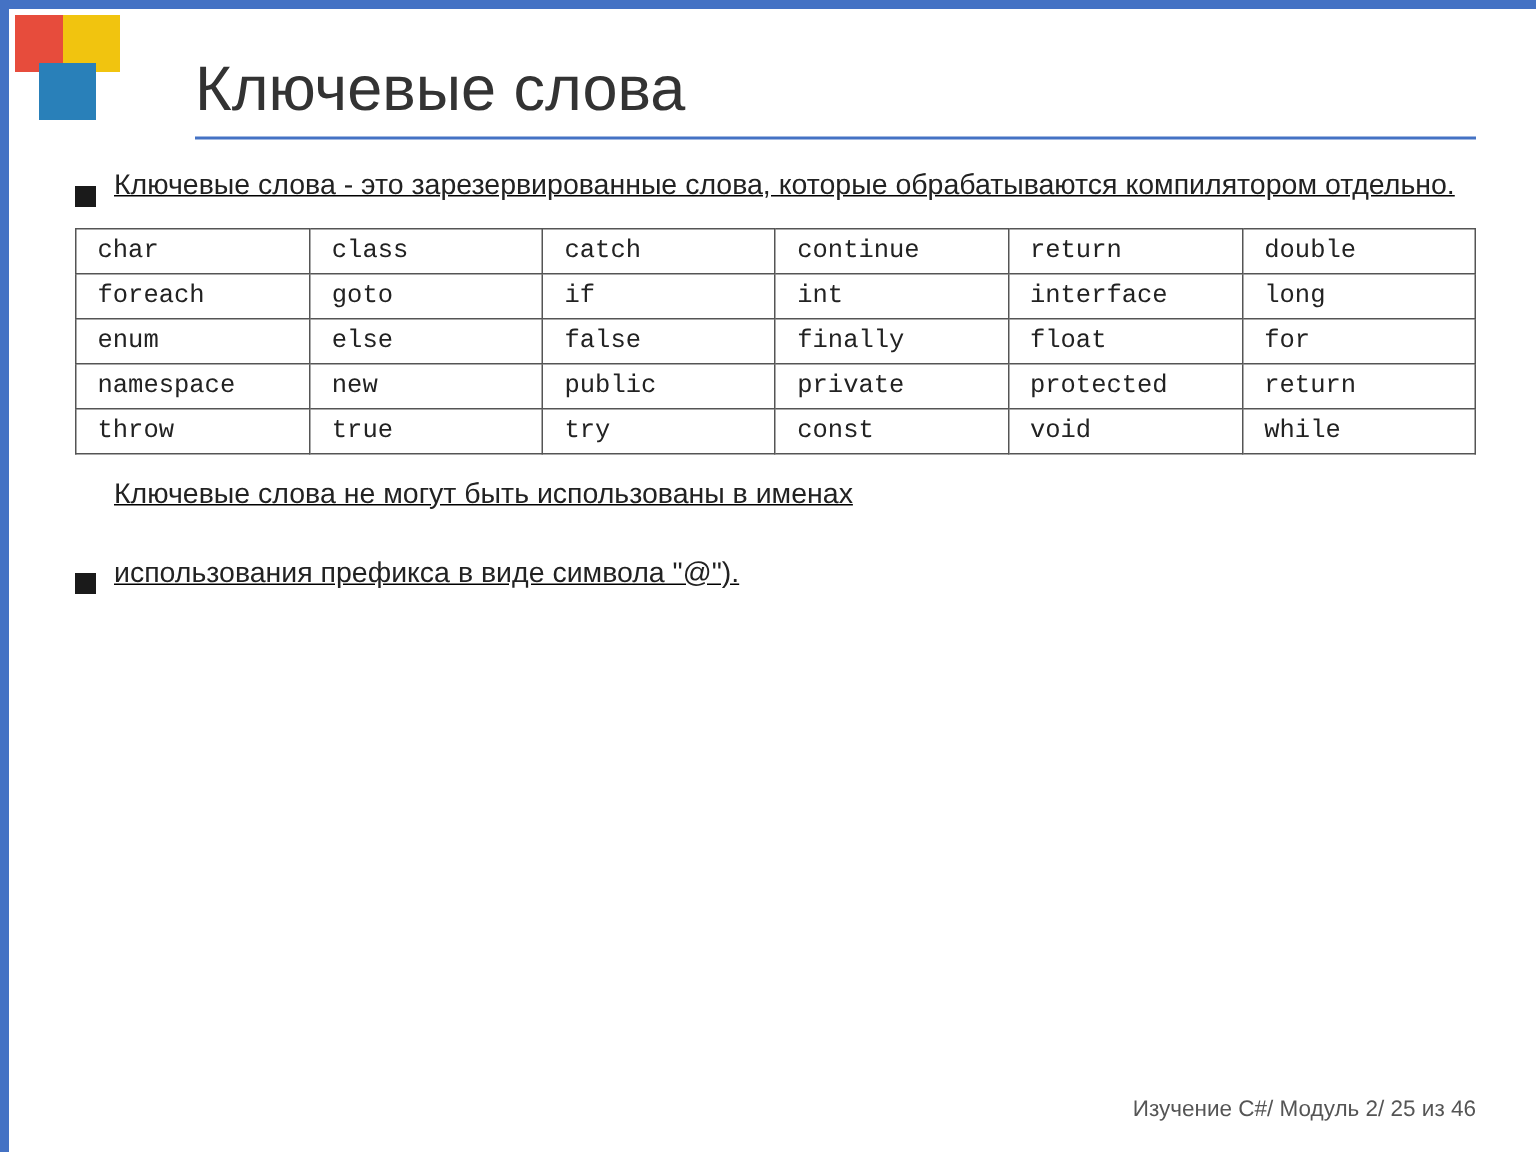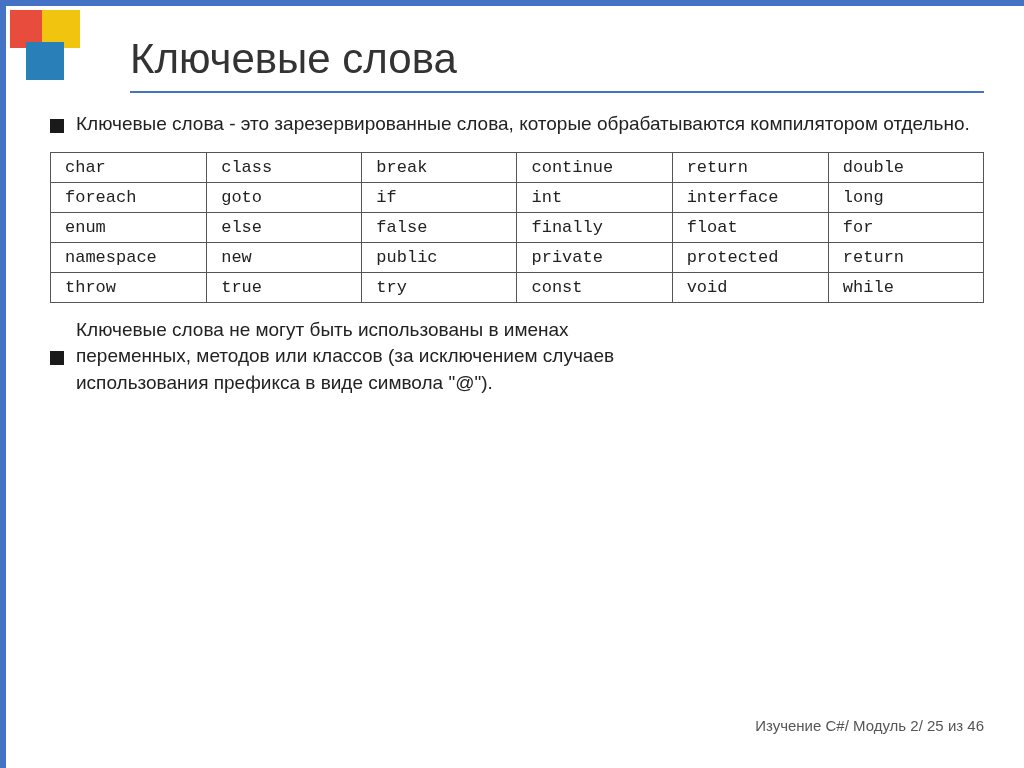--- a/index.html
+++ b/index.html
@@ -90,22 +90,23 @@
     }
 
     
     .content {
       margin-left: 10px;
     }
 
     
     .bullet-item {
       display: flex;
-      align-items: center;
+      align-items: flex-end;
       margin-bottom: 14px;
+      text-decoration: underline;
     }
 
     .bullet-square {
       width: 14px;
       height: 14px;
       background: #1a1a1a;
       margin-right: 12px;
       margin-top: 4px;
       flex-shrink: 0;
     }
@@ -128,21 +129,21 @@
     .keywords-table td {
       border: 1px solid #555;
       padding: 5px 14px;
       color: #222;
       min-width: 120px;
     }
 
     
     .footer {
       position: absolute;
-      bottom: 34px;
+      bottom: 20px;
       right: 40px;
       font-size: 15px;
       color: #555;
     }
   </style>
 </head>
 <body>
 
 <div class="slide">
   <div class="top-bar"></div>
@@ -161,21 +162,21 @@
     <div class="bullet-item">
       <div class="bullet-square"></div>
       <span class="bullet-text">Ключевые слова - это зарезервированные слова, которые обрабатываются компилятором отдельно.</span>
     </div>
 
     <table class="keywords-table">
       <tbody id="table-body">
           <tr>
             <td>char</td>
             <td>class</td>
-            <td>break</td>
+            <td>catch</td>
             <td>continue</td>
             <td>return</td>
             <td>double</td>
           </tr>
           <tr>
             <td>foreach</td>
             <td>goto</td>
             <td>if</td>
             <td>int</td>
             <td>interface</td>
@@ -205,21 +206,21 @@
             <td>void</td>
             <td>while</td>
           </tr>
         </tbody>
     </table>
 
     <div class="bullet-item">
       <div class="bullet-square"></div>
       <span class="bullet-text">
         <span>Ключевые слова не могут быть использованы в именах</span><br>
-        <span>переменных, методов или классов (за исключением случаев</span><br>
+        <br>
         <span>использования префикса в виде символа "@").</span>
       </span>
     </div>
 
   </div>
 
   <div class="footer">Изучение C#/ Модуль 2/ 25 из 46</div>
 </div>
 
 </body></html>

